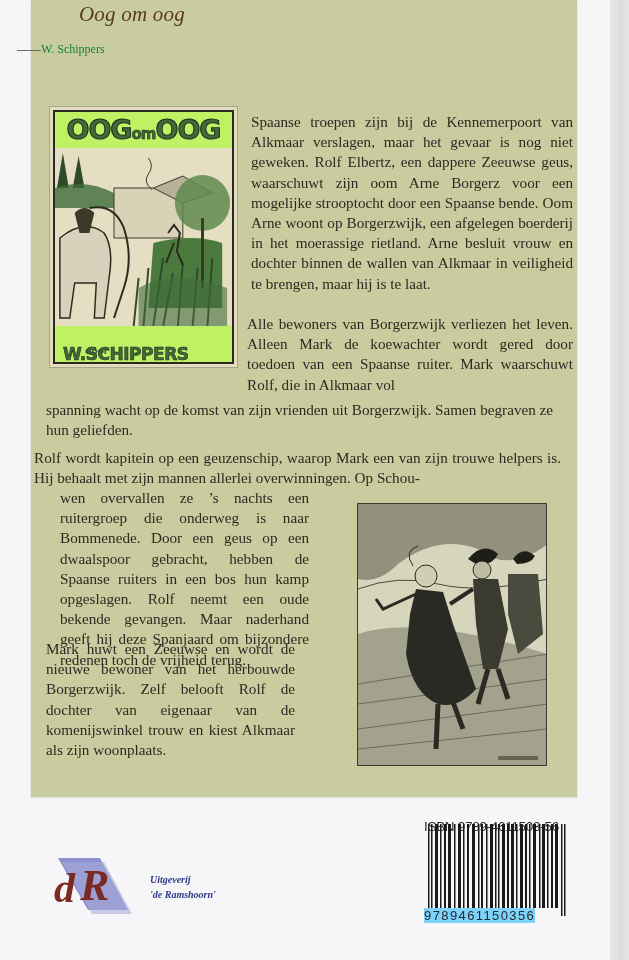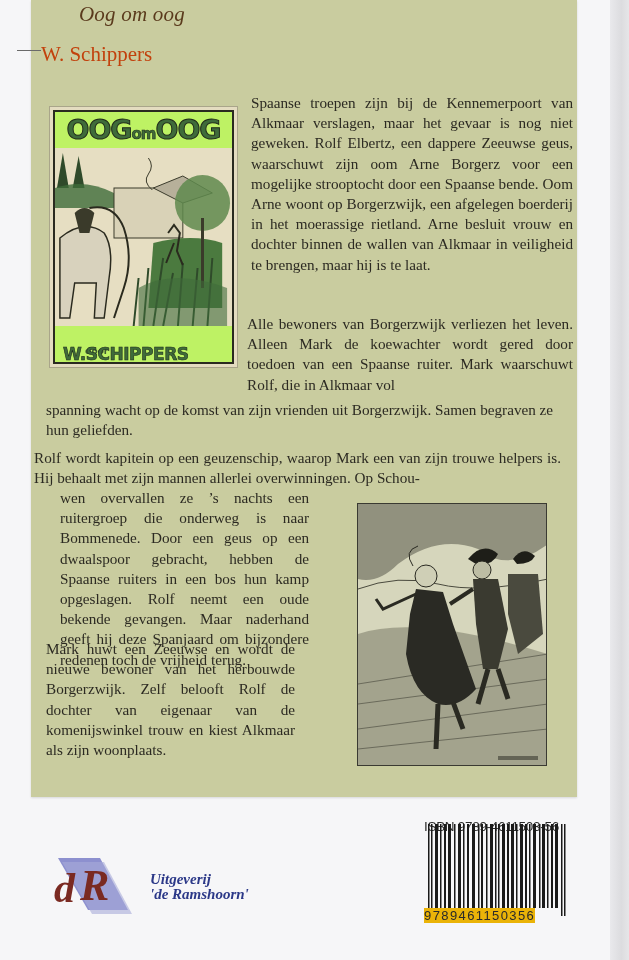--- a/index.html
+++ b/index.html
@@ -14,21 +14,21 @@
       position: absolute; left: 31px; top: 0; width: 546px; height: 797px;
       background: #c9cc9f;
       box-shadow: 0 1px 2px rgba(0,0,0,0.12);
     }
     .title {
       position: absolute; left: 43px; top: 2px;
       font-style: italic; font-size: 21px; color: #5a3a1c; letter-spacing: 0.2px; margin-left: 36px;
     }
     .author {
       position: absolute; left: 41px; top: 42px;
-      font-size: 21px; color: #c2410c;
+      font-size: 12px; color: #15803d;
     }
     .author-dash {
       position: absolute; left: 17px; top: 50px; width: 24px; height: 1px; background: #6a6a6a;
     }
 
     
     .cover-thumb {
       position: absolute; left: 49px; top: 106px; width: 189px; height: 262px;
       background: #e4dcc0; border: 1px solid #a9a58a; padding: 3px;
     }
@@ -50,46 +50,46 @@
     .cover-author {
       position: absolute; left: 8px; top: 232px; font-family: "DejaVu Sans", sans-serif;
       font-weight: bold; font-size: 17px; color: #3f6b3a; -webkit-text-stroke: 0.6px #1f2a1b;
       letter-spacing: -0.5px;
     }
 
     .text {
       position: absolute; color: #2c2a22; font-size: 15.2px; line-height: 20.2px;
       text-align: justify; text-align-last: left;
     }
-    .p1 { left: 251px; top: 93px; width: 322px; }
+    .p1 { left: 251px; top: 112px; width: 322px; }
     .p2a { left: 247px; top: 314px; width: 326px; }
     .p2b { left: 46px; top: 372px; width: 520px; text-align: left; margin-top: 28px; }
     .p3a { left: 34px; top: 448px; width: 527px; }
     .p3b { left: 60px; top: 488px; width: 249px; }
     .p4 { left: 46px; top: 639px; width: 249px; }
 
     .illus {
       position: absolute; left: 357px; top: 503px; width: 190px; height: 263px;
       border: 1px solid #3a3a32; background: #dcdcc4; overflow: hidden;
     }
 
     
     .logo { position: absolute; left: 52px; top: 858px; width: 90px; height: 56px; }
     .publisher {
       position: absolute; left: 150px; top: 872px; font-family: "Liberation Serif", serif;
-      font-style: italic; font-weight: bold; color: #2b3888; font-size: 15px; line-height: 15px;
+      font-style: italic; font-weight: bold; color: #2b3888; font-size: 10px; line-height: 15px;
     }
     .isbn-label {
       position: absolute; left: 424px; top: 806px; font-family: "Liberation Sans", sans-serif;
       font-size: 13.5px; color: #2a2a2a; letter-spacing: -0.3px; margin-top: 13px;
     }
     .barcode { position: absolute; left: 428px; top: 824px; width: 142px; height: 92px; }
     .barcode-digits {
       position: absolute; left: 424px; top: 908px; font-family: "Liberation Sans", sans-serif;
-      font-size: 13px; color: #2a2a2a; letter-spacing: 1.4px; background: #eab308;
+      font-size: 13px; color: #2a2a2a; letter-spacing: 1.4px; background: #7dd3fc;
     }
   </style>
 </head>
 <body>
 
 <div class="right-edge"></div>
 
 <div class="panel"></div>
 
 <div class="title">Oog om oog</div>

